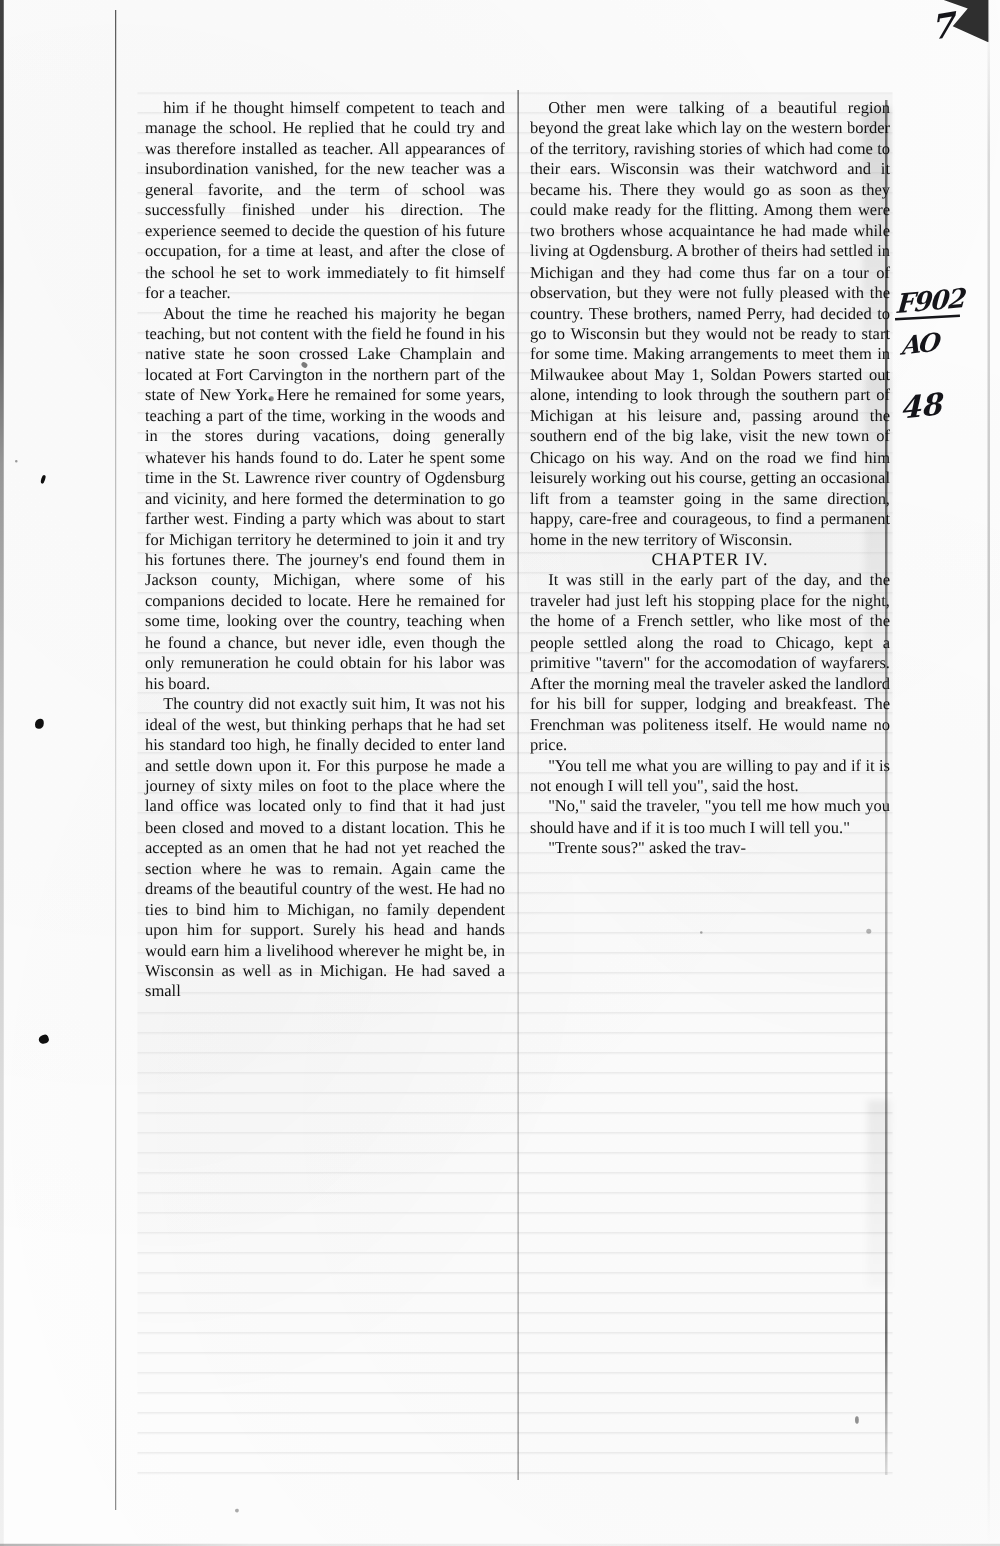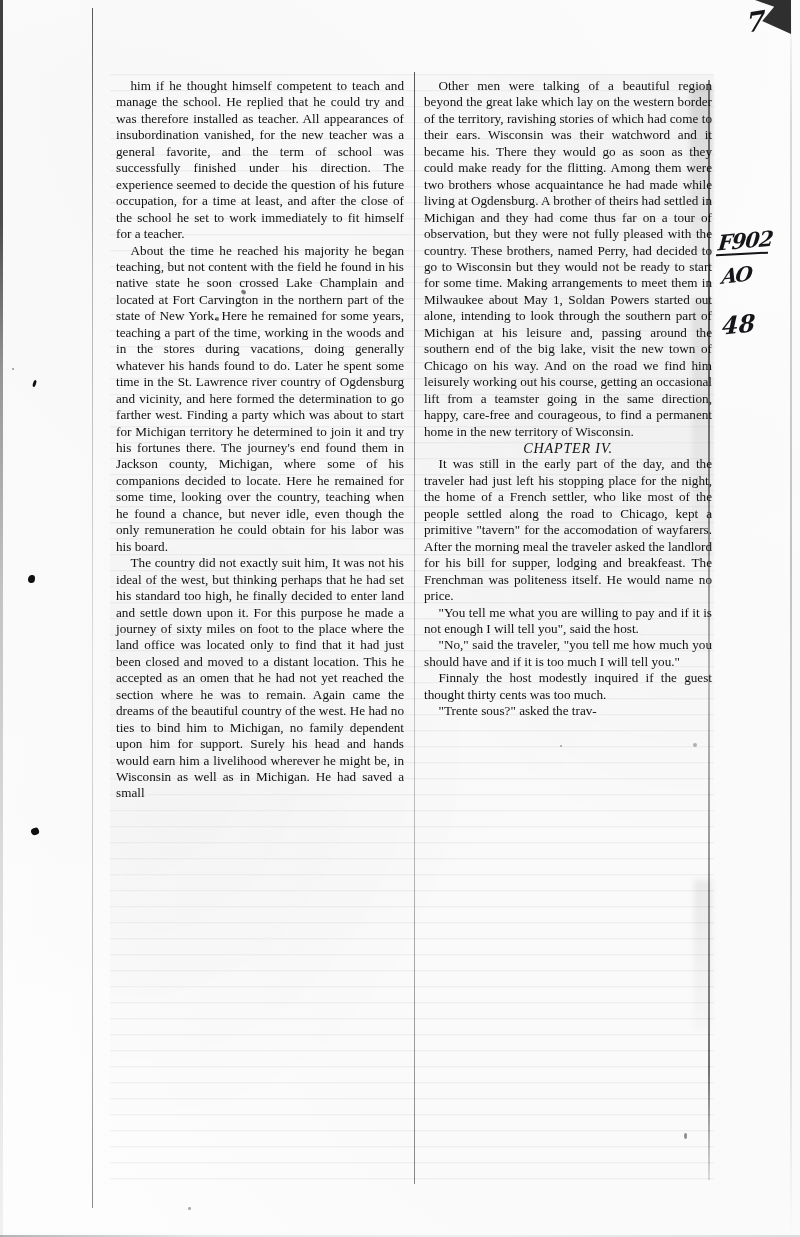--- a/index.html
+++ b/index.html
@@ -105,21 +105,21 @@
     -webkit-font-smoothing: none;
   }
   .col-left  { left: 116px; }
   .col-right { left: 424px; }
 
   .col p {
     margin: 0;
     text-indent: 1.1em;
     hyphens: none;
   }
-  .col p.noindent { text-indent: 0; font-style: italic; }
+  .col p.noindent { text-indent: 0; }
 
   .chapter-head {
     margin: 7px 0 2px 0;
     text-align: center;
     text-indent: 0;
     font-size: 14.2px;
     letter-spacing: .8px;
     font-weight: normal;
   }
 
@@ -240,21 +240,20 @@
       <p>About the time he reached his majority he began teaching, but not content with the field he found in his native state he soon crossed Lake Champlain and located at Fort Carvington in the northern part of the state of New York. Here he remained for some years, teaching a part of the time, working in the woods and in the stores during vacations, doing generally whatever his hands found to do. Later he spent some time in the St. Lawrence river country of Ogdensburg and vicinity, and here formed the determination to go farther west. Finding a party which was about to start for Michigan territory he determined to join it and try his fortunes there. The journey's end found them in Jackson county, Michigan, where some of his companions decided to locate. Here he remained for some time, looking over the country, teaching when he found a chance, but never idle, even though the only remuneration he could obtain for his labor was his board.</p>
       <p>The country did not exactly suit him, It was not his ideal of the west, but thinking perhaps that he had set his standard too high, he finally decided to enter land and settle down upon it. For this purpose he made a journey of sixty miles on foot to the place where the land office was located only to find that it had just been closed and moved to a distant location. This he accepted as an omen that he had not yet reached the section where he was to remain. Again came the dreams of the beautiful country of the west. He had no ties to bind him to Michigan, no family dependent upon him for support. Surely his head and hands would earn him a livelihood wherever he might be, in Wisconsin as well as in Michigan. He had saved a small</p>
     </div>
 
     <div class="col col-right">
       <p>Other men were talking of a beautiful region beyond the great lake which lay on the western border of the territory, ravishing stories of which had come to their ears. Wisconsin was their watchword and it became his. There they would go as soon as they could make ready for the flitting. Among them were two brothers whose acquaintance he had made while living at Ogdensburg. A brother of theirs had settled in Michigan and they had come thus far on a tour of observation, but they were not fully pleased with the country. These brothers, named Perry, had decided to go to Wisconsin but they would not be ready to start for some time. Making arrangements to meet them in Milwaukee about May 1, Soldan Powers started out alone, intending to look through the southern part of Michigan at his leisure and, passing around the southern end of the big lake, visit the new town of Chicago on his way. And on the road we find him leisurely working out his course, getting an occasional lift from a teamster going in the same direction, happy, care-free and courageous, to find a permanent home in the new territory of Wisconsin.</p>
       <p class="chapter-head noindent">CHAPTER IV.</p>
       <p>It was still in the early part of the day, and the traveler had just left his stopping place for the night, the home of a French settler, who like most of the people settled along the road to Chicago, kept a primitive "tavern" for the accomodation of wayfarers. After the morning meal the traveler asked the landlord for his bill for supper, lodging and breakfeast. The Frenchman was politeness itself. He would name no price.</p>
       <p>"You tell me what you are willing to pay and if it is not enough I will tell you", said the host.</p>
       <p>"No," said the traveler, "you tell me how much you should have and if it is too much I will tell you."</p>
-      <p>Finnaly the host modestly inquired if the guest thought thirty cents was too much.</p>
       <p>"Trente sous?" asked the trav-</p>
     </div>
 
   </div>
 
   <div class="ink-wash"></div>
 
   <div class="marginalia hw-page-number">7</div>
   <div class="marginalia hw-call-number">F902</div>
   <div class="hw-call-underline"></div>

